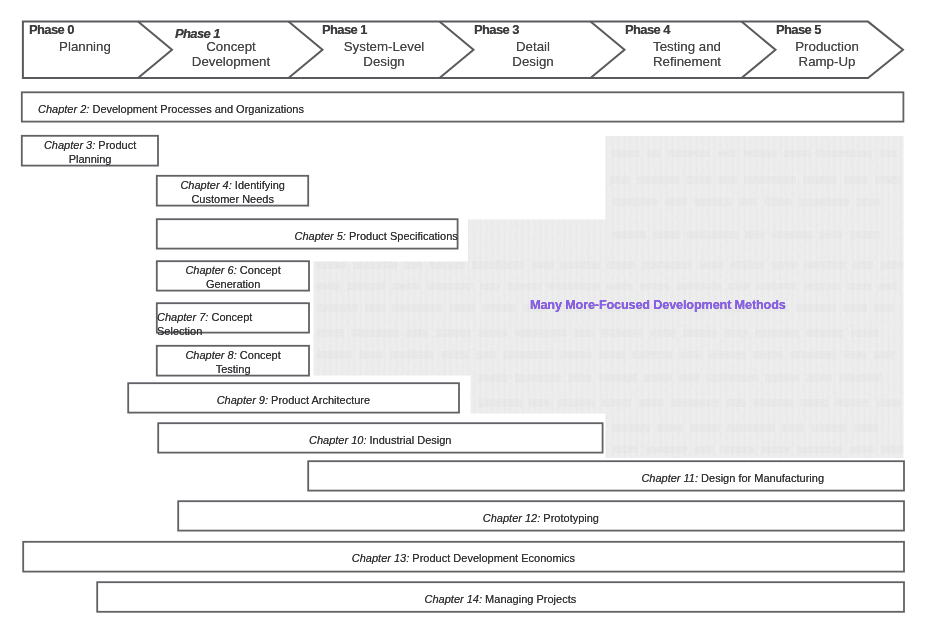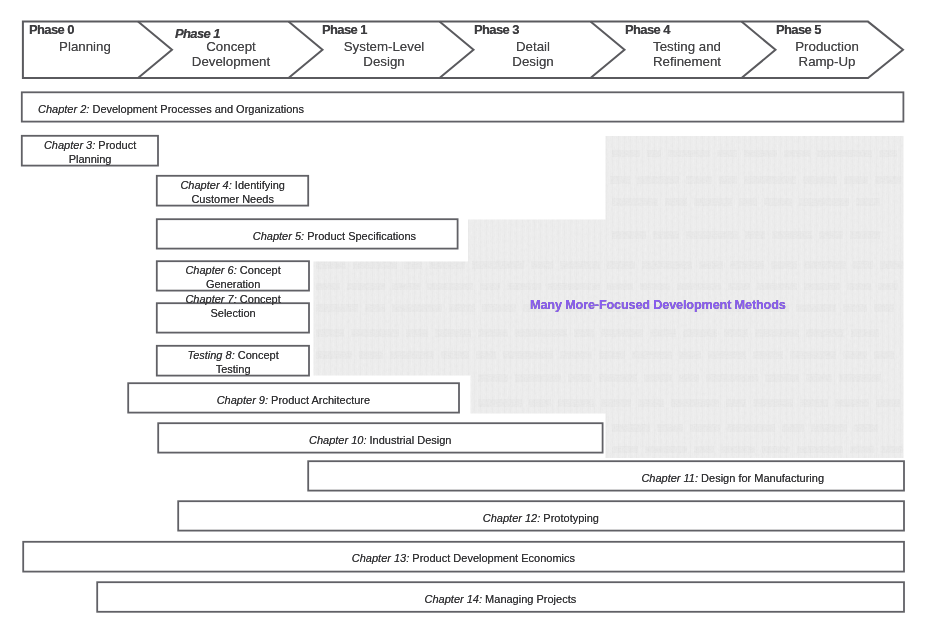--- a/index.html
+++ b/index.html
@@ -266,24 +266,24 @@
         <path d="M 439.5 21.6 L 473.5 49.8 L 439.5 78"></path>
         <path d="M 590.5 21.6 L 624.5 49.8 L 590.5 78"></path>
         <path d="M 741.5 21.6 L 775.5 49.8 L 741.5 78"></path>
       </g>
   </svg>
 
   <div id="text-layer">
       <div class="chapter-text" style="text-align: left; left: 38px; width: 865.4px; top: 101.6px;"><em>Chapter 2:</em> Development Processes and Organizations</div>
       <div class="chapter-text" style="text-align: center; left: 21.8px; width: 136.2px; top: 137.5px;"><em>Chapter 3:</em> Product<br>Planning</div>
       <div class="chapter-text" style="text-align: center; left: 156.8px; width: 151.4px; top: 177.5px;"><em>Chapter 4:</em> Identifying<br>Customer Needs</div>
-      <div class="chapter-text" style="text-align: center; left: 170.8px; width: 286.8px; top: 228.55px; margin-left: 20px;"><em>Chapter 5:</em> Product Specifications</div>
+      <div class="chapter-text" style="text-align: right; left: 170.8px; width: 286.8px; top: 228.55px;"><em>Chapter 5:</em> Product Specifications</div>
       <div class="chapter-text" style="text-align: center; left: 156.8px; width: 152.2px; top: 262.7px;"><em>Chapter 6:</em> Concept<br>Generation</div>
-      <div class="chapter-text" style="text-align: center; left: 156.8px; width: 152.2px; top: 292px;"><em>Chapter 7:</em> Concept<br>Selection</div>
-      <div class="chapter-text" style="text-align: center; left: 156.8px; width: 152.2px; top: 347.5px;"><em>Testing 8:</em> Concept<br>Testing</div>
+      <div class="chapter-text" style="left: 156.8px; width: 152.2px; top: 310px;"><em>Chapter 7:</em> Concept<br>Selection</div>
+      <div class="chapter-text" style="text-align: center; left: 156.8px; width: 152.2px; top: 347.5px;"><em>Chapter 8:</em> Concept<br>Testing</div>
       <div class="chapter-text" style="text-align: center; left: 128.2px; width: 330.8px; top: 392.55px;"><em>Chapter 9:</em> Product Architecture</div>
       <div class="chapter-text" style="text-align: center; left: 158.2px; width: 444.4px; top: 432.55px;"><em>Chapter 10:</em> Industrial Design</div>
       <div class="chapter-text" style="text-align: right; left: 308.2px; width: 516px; top: 470.55px;"><em>Chapter 11:</em> Design for Manufacturing</div>
       <div class="chapter-text" style="text-align: center; left: 178.2px; width: 725.8px; top: 510.55px;"><em>Chapter 12:</em> Prototyping</div>
       <div class="chapter-text" style="text-align: center; left: 23.2px; width: 880.8px; top: 551.35px;"><em>Chapter 13:</em> Product Development Economics</div>
       <div class="chapter-text" style="text-align: center; left: 97.2px; width: 806.8px; top: 591.65px;"><em>Chapter 14:</em> Managing Projects</div>
       <div class="phase-label" style="left: 28.6px; top: 21.8px;">Phase 0</div>
       <div class="phase-name" style="left: -15px; width: 200px; top: 39.5px;">Planning</div>
       <div class="phase-label" style="left: 174.6px; top: 26px; font-style: italic;">Phase 1</div>
       <div class="phase-name" style="left: 130.5px; width: 200px; top: 39.5px;">Concept

